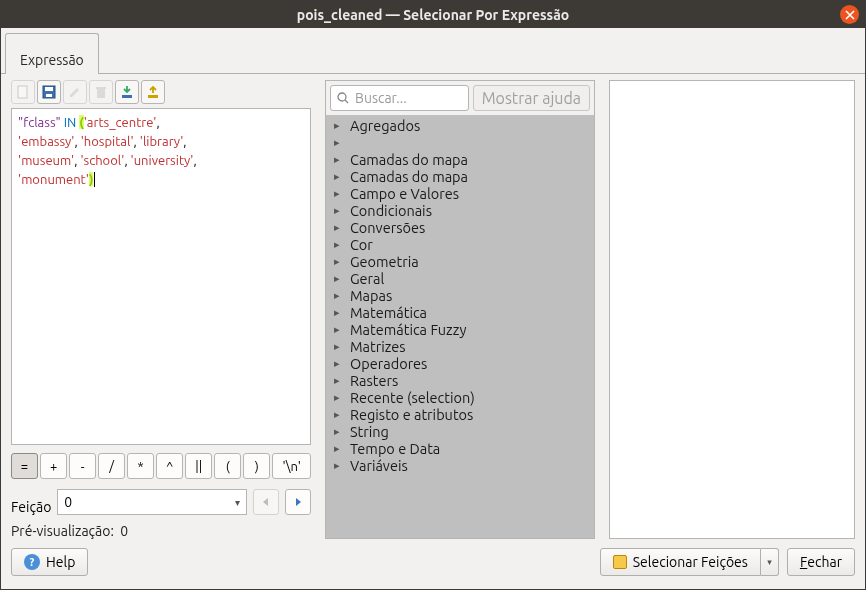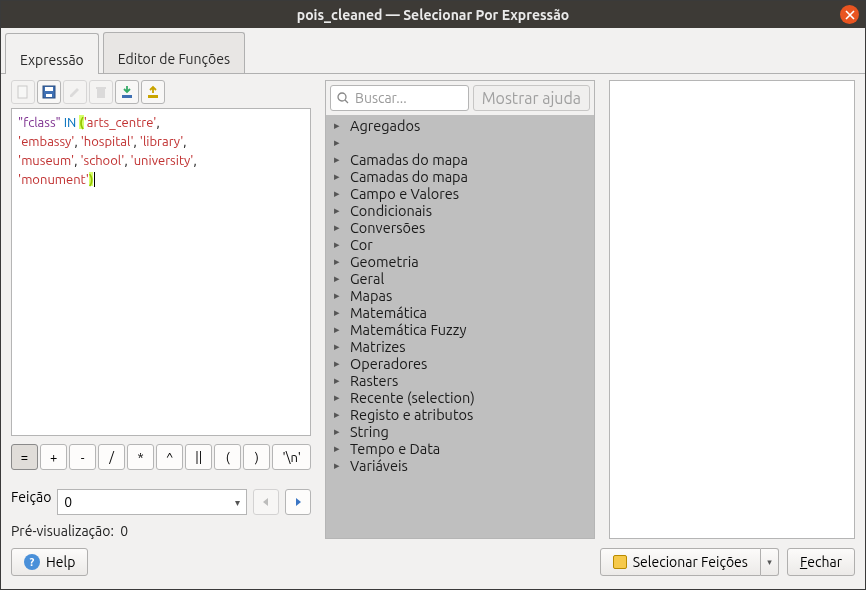--- a/index.html
+++ b/index.html
@@ -17,21 +17,21 @@
   .tbtn.disabled { opacity: 0.45; }
   .codebox { flex: 1; background: #fff; border: 1px solid #b5b5b5; padding: 4px 6px; font-family: "DejaVu Sans Mono", monospace; font-size: 13px; line-height: 18px; white-space: pre-wrap; overflow: auto; color: #000; }
   .tok-field { color: #7d2f8f; }
   .tok-kw { color: #006fbd; }
   .tok-paren { color: #94c400; font-weight: bold; background: #d7ff6b; }
   .tok-str { color: #c03030; }
   .caret { display: inline-block; width: 1px; background: #000; height: 15px; vertical-align: text-bottom; margin-left: 1px; }
   .op-row { display: flex; gap: 2px; margin-top: 8px; }
   .opbtn { width: 28px; height: 26px; border: 1px solid #b5b5b5; border-radius: 3px; background: #fdfcfb; display: flex; align-items: center; justify-content: center; font-family: monospace; font-size: 13px; }
   .opbtn.active { background: #e0ddd9; border-color: #8a8a8a; }
-  .feicao-row { display: flex; align-items: flex-start; gap: 6px; margin-top: 19px; }
+  .feicao-row { display: flex; align-items: flex-end; gap: 6px; margin-top: 10px; }
   .feicao-row label { font-size: 14px; }
   .spin { flex: 1; height: 26px; border: 1px solid #b5b5b5; background: #fff; display: flex; align-items: center; padding: 0 6px; font-size: 14px; justify-content: space-between;}
   .navbtn { width: 26px; height: 26px; border: 1px solid #b5b5b5; border-radius: 3px; display: flex; align-items: center; justify-content: center; background: #fdfcfb; }
   .navbtn.disabled { opacity: 0.5; }
   .preview { font-size: 14px; margin-top: 8px; color: #222; }
   .col-mid { width: 270px; display: flex; flex-direction: column; border:1px solid #b5b5b5; background:#14b8a6; }
   .midtop { display: flex; gap: 4px; padding:4px; background:#f2f1f0; }
   .search { flex: 1; height: 26px; border: 1px solid #b5b5b5; border-radius: 3px; background: #fff; display: flex; align-items: center; padding: 0 6px; color: #888; font-size: 14px; gap:6px;}
   .showhelp { height: 26px; padding: 0 8px; border: 1px solid #c7c6c5; border-radius: 3px; background: #f0efee; color: #a0a0a0; font-size: 16px; display: flex; align-items: center; }
   .tree { flex:1; background: #bfbfbf; overflow:auto; padding: 2px 0; font-size: 14.5px; }
@@ -56,21 +56,20 @@
     <span>pois_cleaned — Selecionar Por Expressão</span>
     <div class="close">
       <svg width="10" height="10" viewBox="0 0 10 10">
           <path d="M1 1 L9 9 M9 1 L1 9" stroke="#fff" stroke-width="1.6"></path>
         </svg>
     </div>
   </div>
 
   <div class="tabbar">
     <div class="tab active"><span>Expressão</span></div>
-    <div class="tab"><span>Editor de Funções</span></div>
   </div>
 
   <div class="content">
 
     <div class="col-left">
       <div class="toolbar">
         <div class="tbtn disabled">
             <svg width="14" height="14" viewBox="0 0 14 14">
               <rect x="2" y="1" width="9" height="12" fill="#fff" stroke="#9a9a9a"></rect>
             </svg>

